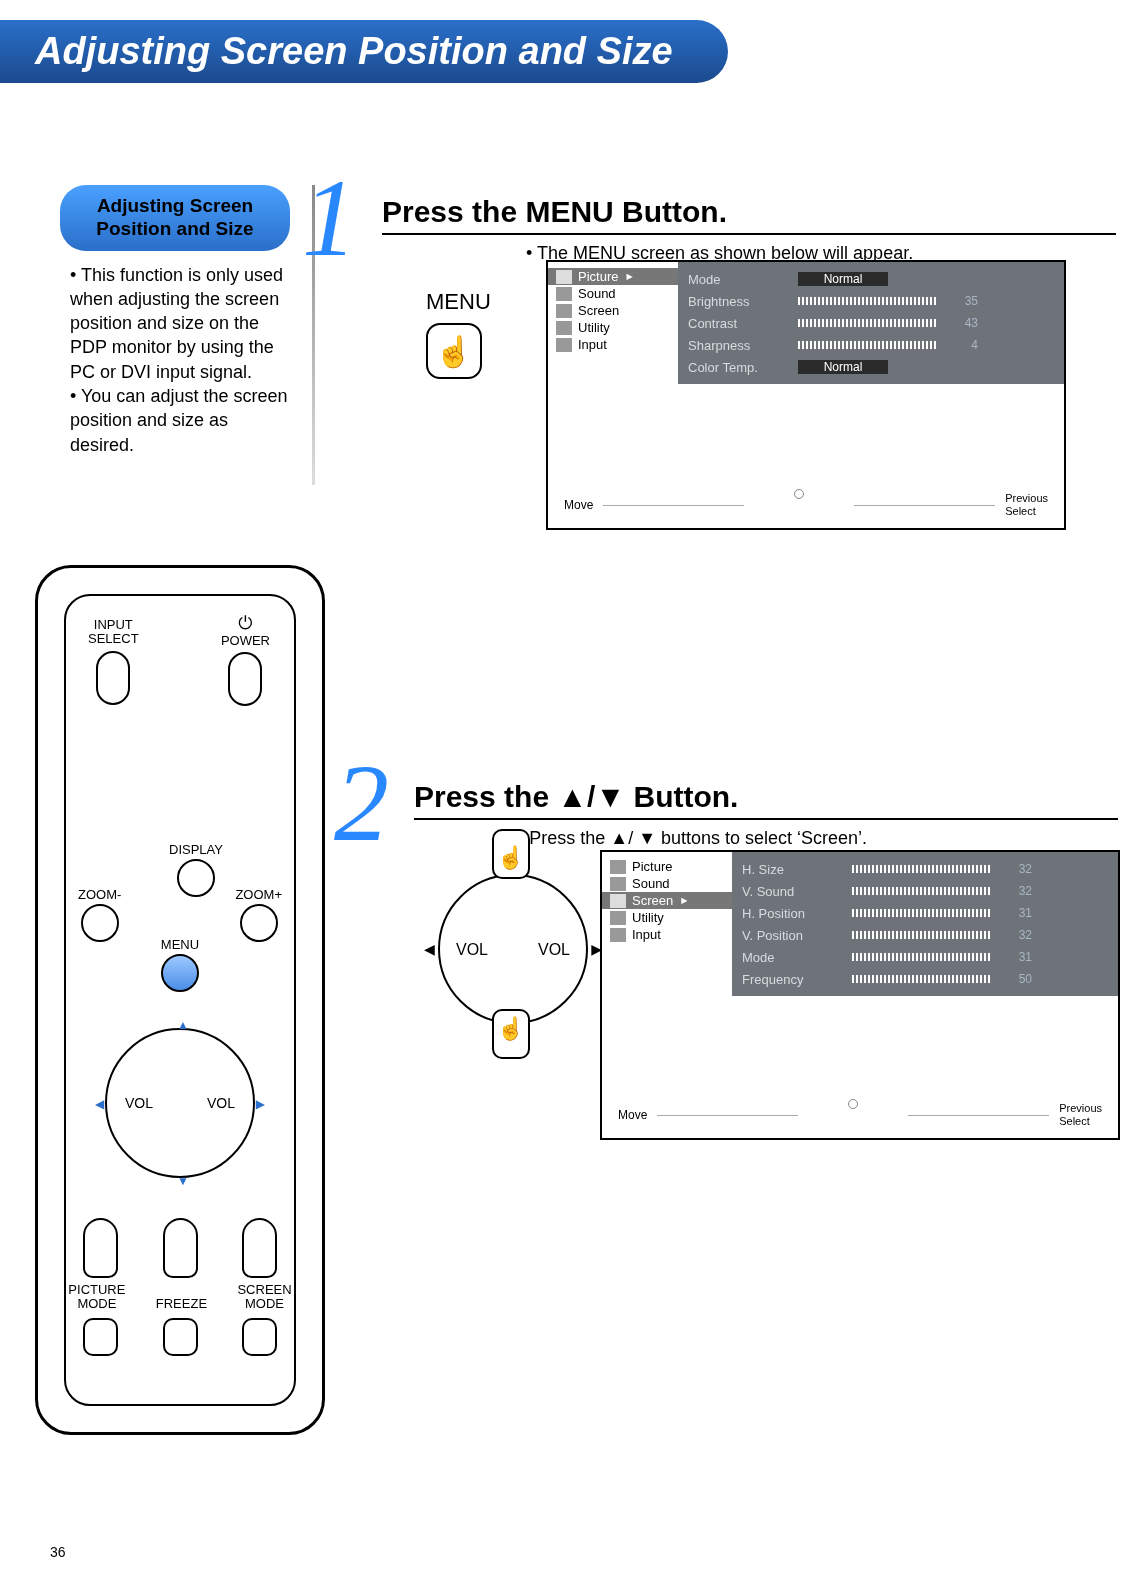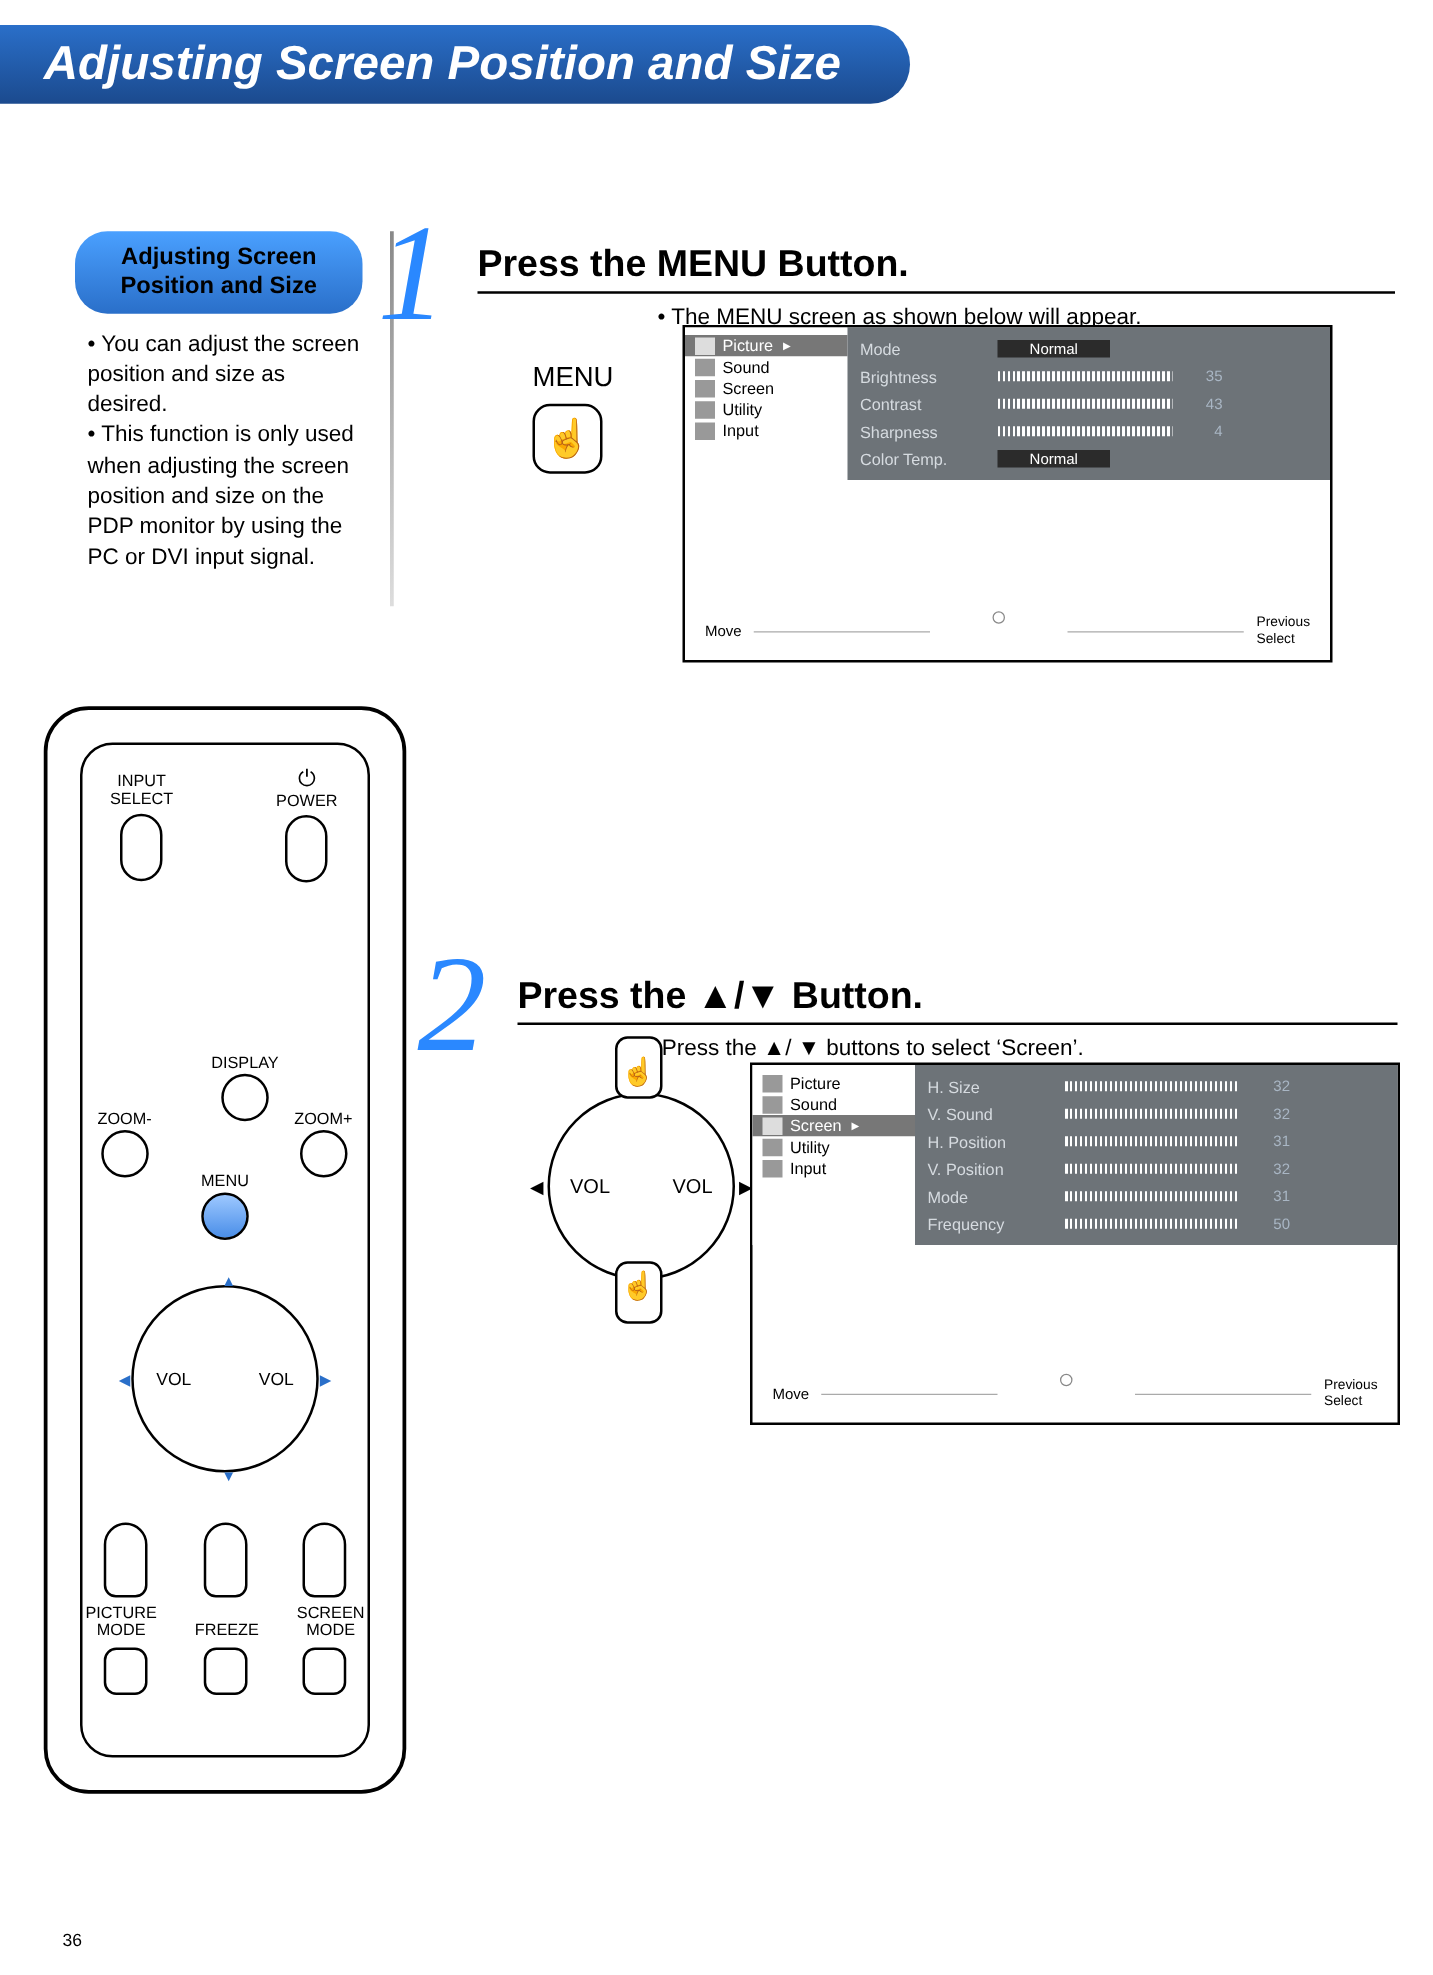--- a/index.html
+++ b/index.html
@@ -83,22 +83,22 @@
 
 <div class="page">
 
   <div class="titlebar">
     <div class="bar">Adjusting Screen Position and Size</div>
   </div>
 
   <div class="callout">
     <div class="pill">Adjusting Screen Position and Size</div>
     <ul>
+      <li>This function is only used when adjusting the screen position and size on the PDP monitor by using the PC or DVI input signal.</li>
       <li>You can adjust the screen position and size as desired.</li>
-      <li>This function is only used when adjusting the screen position and size on the PDP monitor by using the PC or DVI input signal.</li>
     </ul>
     <div class="sep"></div>
   </div>
 
   <div class="step step1">
     <div class="stepnum">1</div>
     <div class="stephead">Press the MENU Button.</div>
     <div class="stepsub">• The MENU screen as shown below will appear.</div>
     <div class="menulabel">MENU</div>
     <div style="margin-left:100px; margin-top:8px;">

